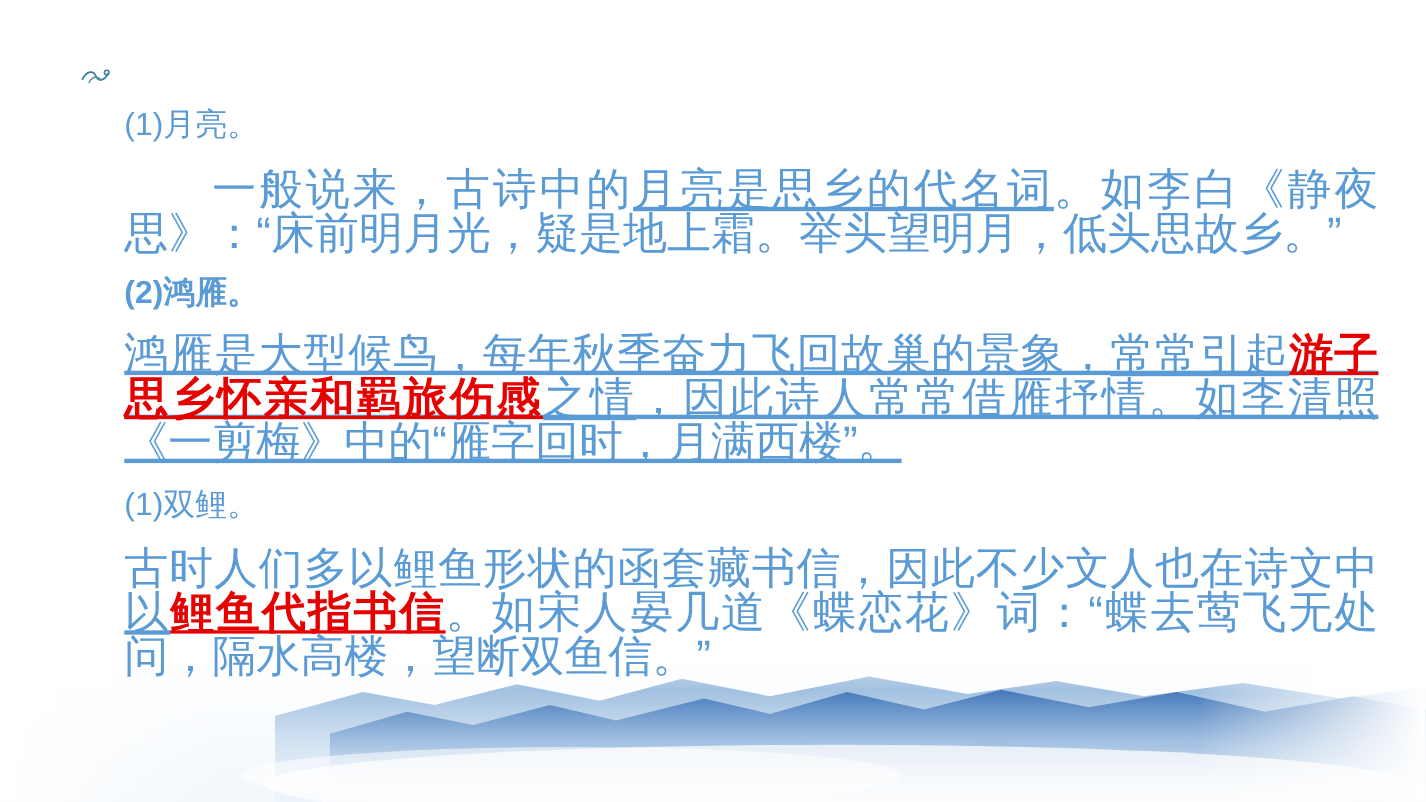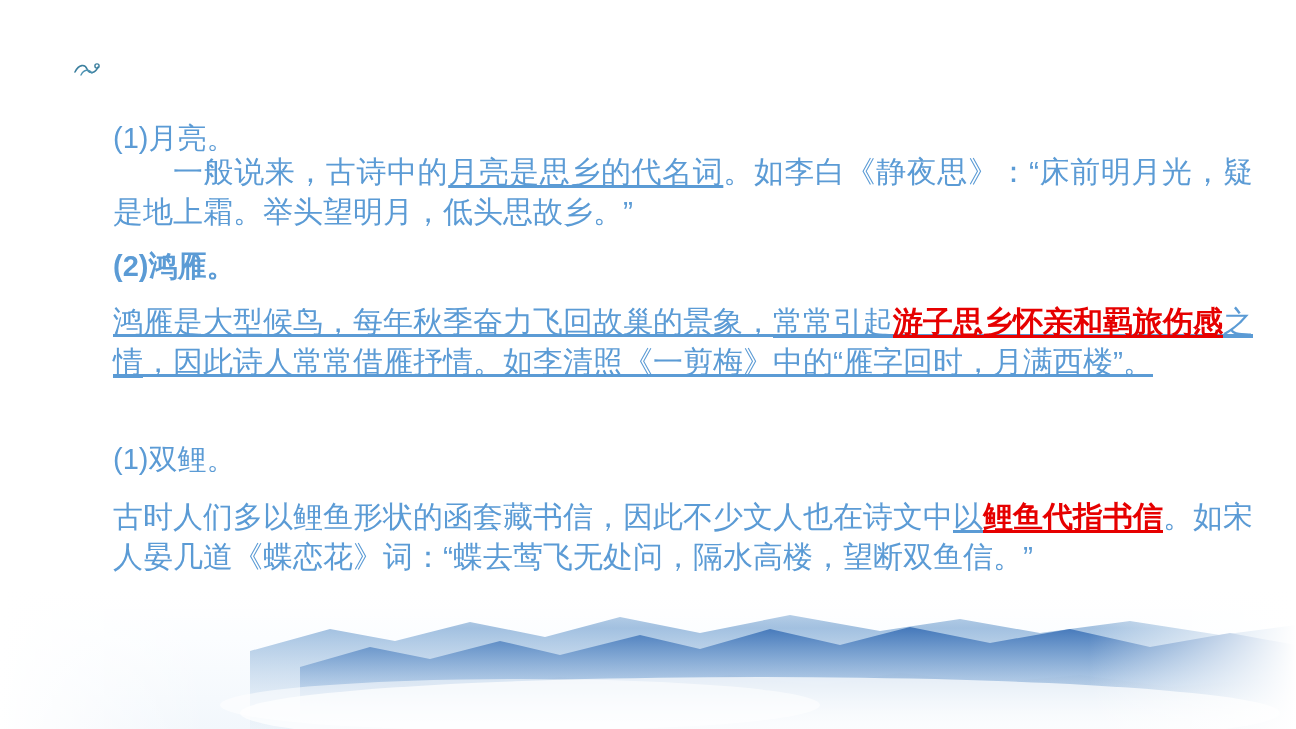--- a/index.html
+++ b/index.html
@@ -81,38 +81,38 @@
     line-height: 1.15;
     font-weight: 400;
     white-space: nowrap;
   }
 
   .para {
     position: absolute;
     left: 113px;
     width: 1140px;
     color: #5B9BD5;
-    font-size: 30px;
+    font-size: 40px;
     line-height: 40px;
     font-weight: 400;
     text-align: justify;
     text-justify: inter-character;
   }
 
   .indent-first { text-indent: 2em; }
   .red-strong {
     color: #E60000;
     font-weight: 700;
     text-decoration: underline;
     text-underline-offset: 3px;
     text-decoration-thickness: 3px;
   }
   .blue-u { text-decoration: underline; text-underline-offset: 3px; }
 
-  .p1 { top: 98px; margin-top: 24px; }
+  .p1 { top: 98px; }
   .p2 { top: 152px; }
   .p3 { top: 250px; font-weight: bold; }
   .p4 { top: 302px; text-decoration: underline; }
   .p5 { top: 443px; }
   .p6 { top: 497px; }
 </style>
 </head>
 <body>
 
 <div class="slide">

